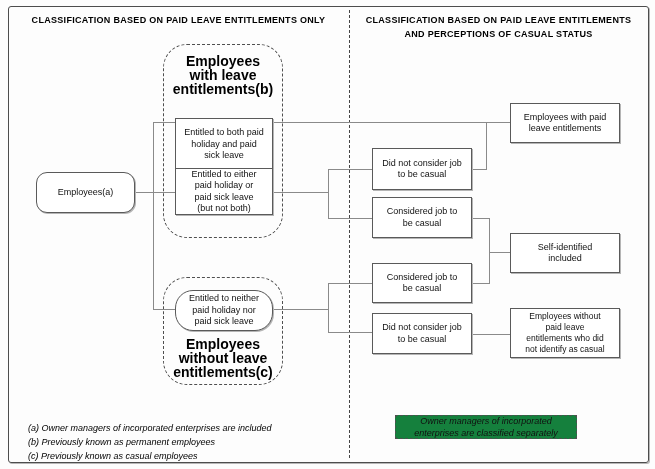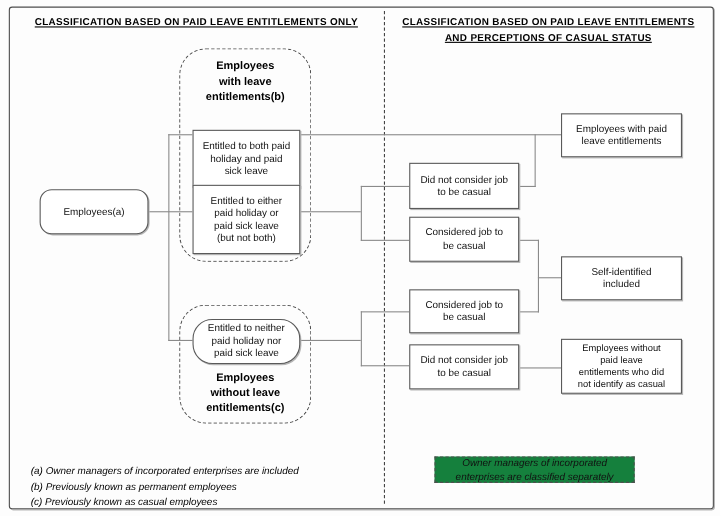--- a/index.html
+++ b/index.html
@@ -11,35 +11,35 @@
     position:absolute;left:8px;top:6px;width:639px;height:455px;
     border:1px solid #4d4d4d;border-radius:3px;
     box-shadow:1px 1px 0 #b7b7b7;background:transparent;
   }
   .divider{
     position:absolute;left:349px;top:10px;height:448px;width:0;
     border-left:1px dashed #444;
   }
   .hdr{
     position:absolute;font-weight:bold;font-size:9px;letter-spacing:.3px;
-    text-align:center;white-space:pre-line;line-height:14px;color:#000;text-decoration:underline;
+    text-align:center;white-space:pre-line;line-height:14px;color:#000;
   }
   .box{
     position:absolute;background:#fff;border:1px solid #5a5a5a;
     box-shadow:1px 1px 0 #b5b5b5;box-sizing:border-box;
     display:flex;align-items:center;justify-content:center;
     text-align:center;font-size:9px;line-height:11.5px;
     white-space:pre-line;padding:2px;
   }
   .group{
     position:absolute;border:1px dashed #4f4f4f;border-radius:24px;
     box-sizing:border-box;background:transparent;
   }
   .group-label{
-    position:absolute;font-weight:bold;font-size:10px;line-height:14px;
+    position:absolute;font-weight:bold;font-size:14px;line-height:14px;
     text-align:center;white-space:pre-line;color:#000;
   }
   .hl{position:absolute;height:1px;background:#8a8a8a;}
   .vl{position:absolute;width:1px;background:#8a8a8a;}
   .fnote{position:absolute;left:28px;font-size:9px;line-height:14px;color:#000;font-style:italic;}
   .note{
     position:absolute;left:395px;top:415px;width:182px;height:24px;
     border:1px dashed #4f4f4f;box-sizing:border-box;background:#15803d;
     display:flex;align-items:center;justify-content:center;
     text-align:center;font-size:9px;line-height:12px;white-space:pre-line;font-style:italic;
@@ -85,21 +85,21 @@
   <div class="hl" style="left:472px;top:218px;width:18px;"></div>
   <div class="hl" style="left:472px;top:283px;width:18px;"></div>
   <div class="vl" style="left:489px;top:218px;height:66px;"></div>
   <div class="hl" style="left:489px;top:252px;width:21px;"></div>
   <div class="hl" style="left:472px;top:334px;width:38px;"></div>
 
   <div class="box" style="left:36px;top:172px;width:99px;height:41px;border-radius:11px;">Employees(a)</div>
   <div class="box" style="left:175px;top:118px;width:98px;height:53px;">Entitled to both paid
 holiday and paid
 sick leave</div>
-  <div class="box" style="left:175px;top:168px;width:98px;height:63px;">Entitled to either
+  <div class="box" style="left:175px;top:168px;width:98px;height:47px;">Entitled to either
 paid holiday or
 paid sick leave
 (but not both)</div>
   <div class="box" style="left:175px;top:290px;width:98px;height:41px;border-radius:18px;">Entitled to neither
 paid holiday nor
 paid sick leave</div>
 
   <div class="box" style="left:372px;top:148px;width:100px;height:42px;">Did not consider job
 to be casual</div>
   <div class="box" style="left:372px;top:197px;width:100px;height:41px;">Considered job to

